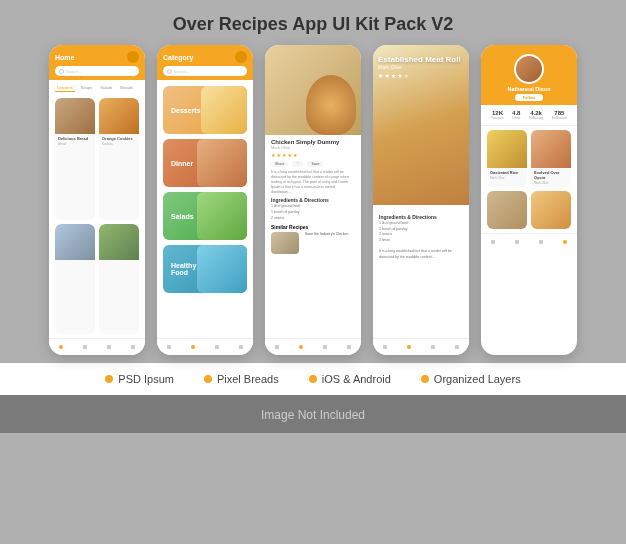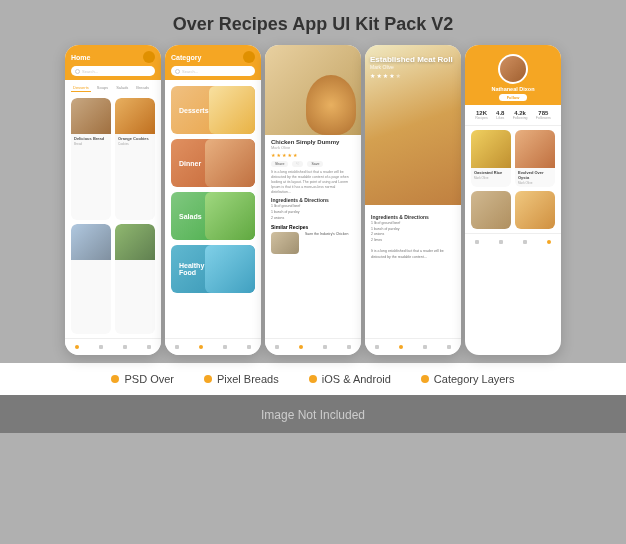--- a/index.html
+++ b/index.html
@@ -18,21 +18,21 @@
       font-size: 18px;
       font-weight: 600;
       color: #333;
       text-align: center;
       margin-top: 14px;
       margin-bottom: 10px;
     }
 
     .phones-container {
       display: flex;
-      gap: 4px;
+      gap: 12px;
       justify-content: center;
       align-items: flex-start;
       padding: 0 10px;
     }
 
     .phone {
       width: 96px;
       height: 310px;
       background: white;
       border-radius: 14px;
@@ -699,31 +699,31 @@
           <div class="nav-dot"></div>
         </div>
     </div>
   </div>
 
 </div>
 
 <div class="feature-bar">
   <div class="feature-item">
     <div class="feature-dot" style="background:#f5a623;"></div>
-    <span class="feature-text">PSD Over</span>
+    <span class="feature-text">PSD Ipsum</span>
   </div>
   <div class="feature-item">
     <div class="feature-dot" style="background:#f5a623;"></div>
     <span class="feature-text">Pixel Breads</span>
   </div>
   <div class="feature-item">
     <div class="feature-dot" style="background:#f5a623;"></div>
     <span class="feature-text">iOS &amp; Android</span>
   </div>
   <div class="feature-item">
     <div class="feature-dot" style="background:#f5a623;"></div>
-    <span class="feature-text">Category Layers</span>
+    <span class="feature-text">Organized Layers</span>
   </div>
 </div>
 
 <div class="not-included-bar">
   <span class="not-included-text">Image Not Included</span>
 </div>
 
 </body></html>

